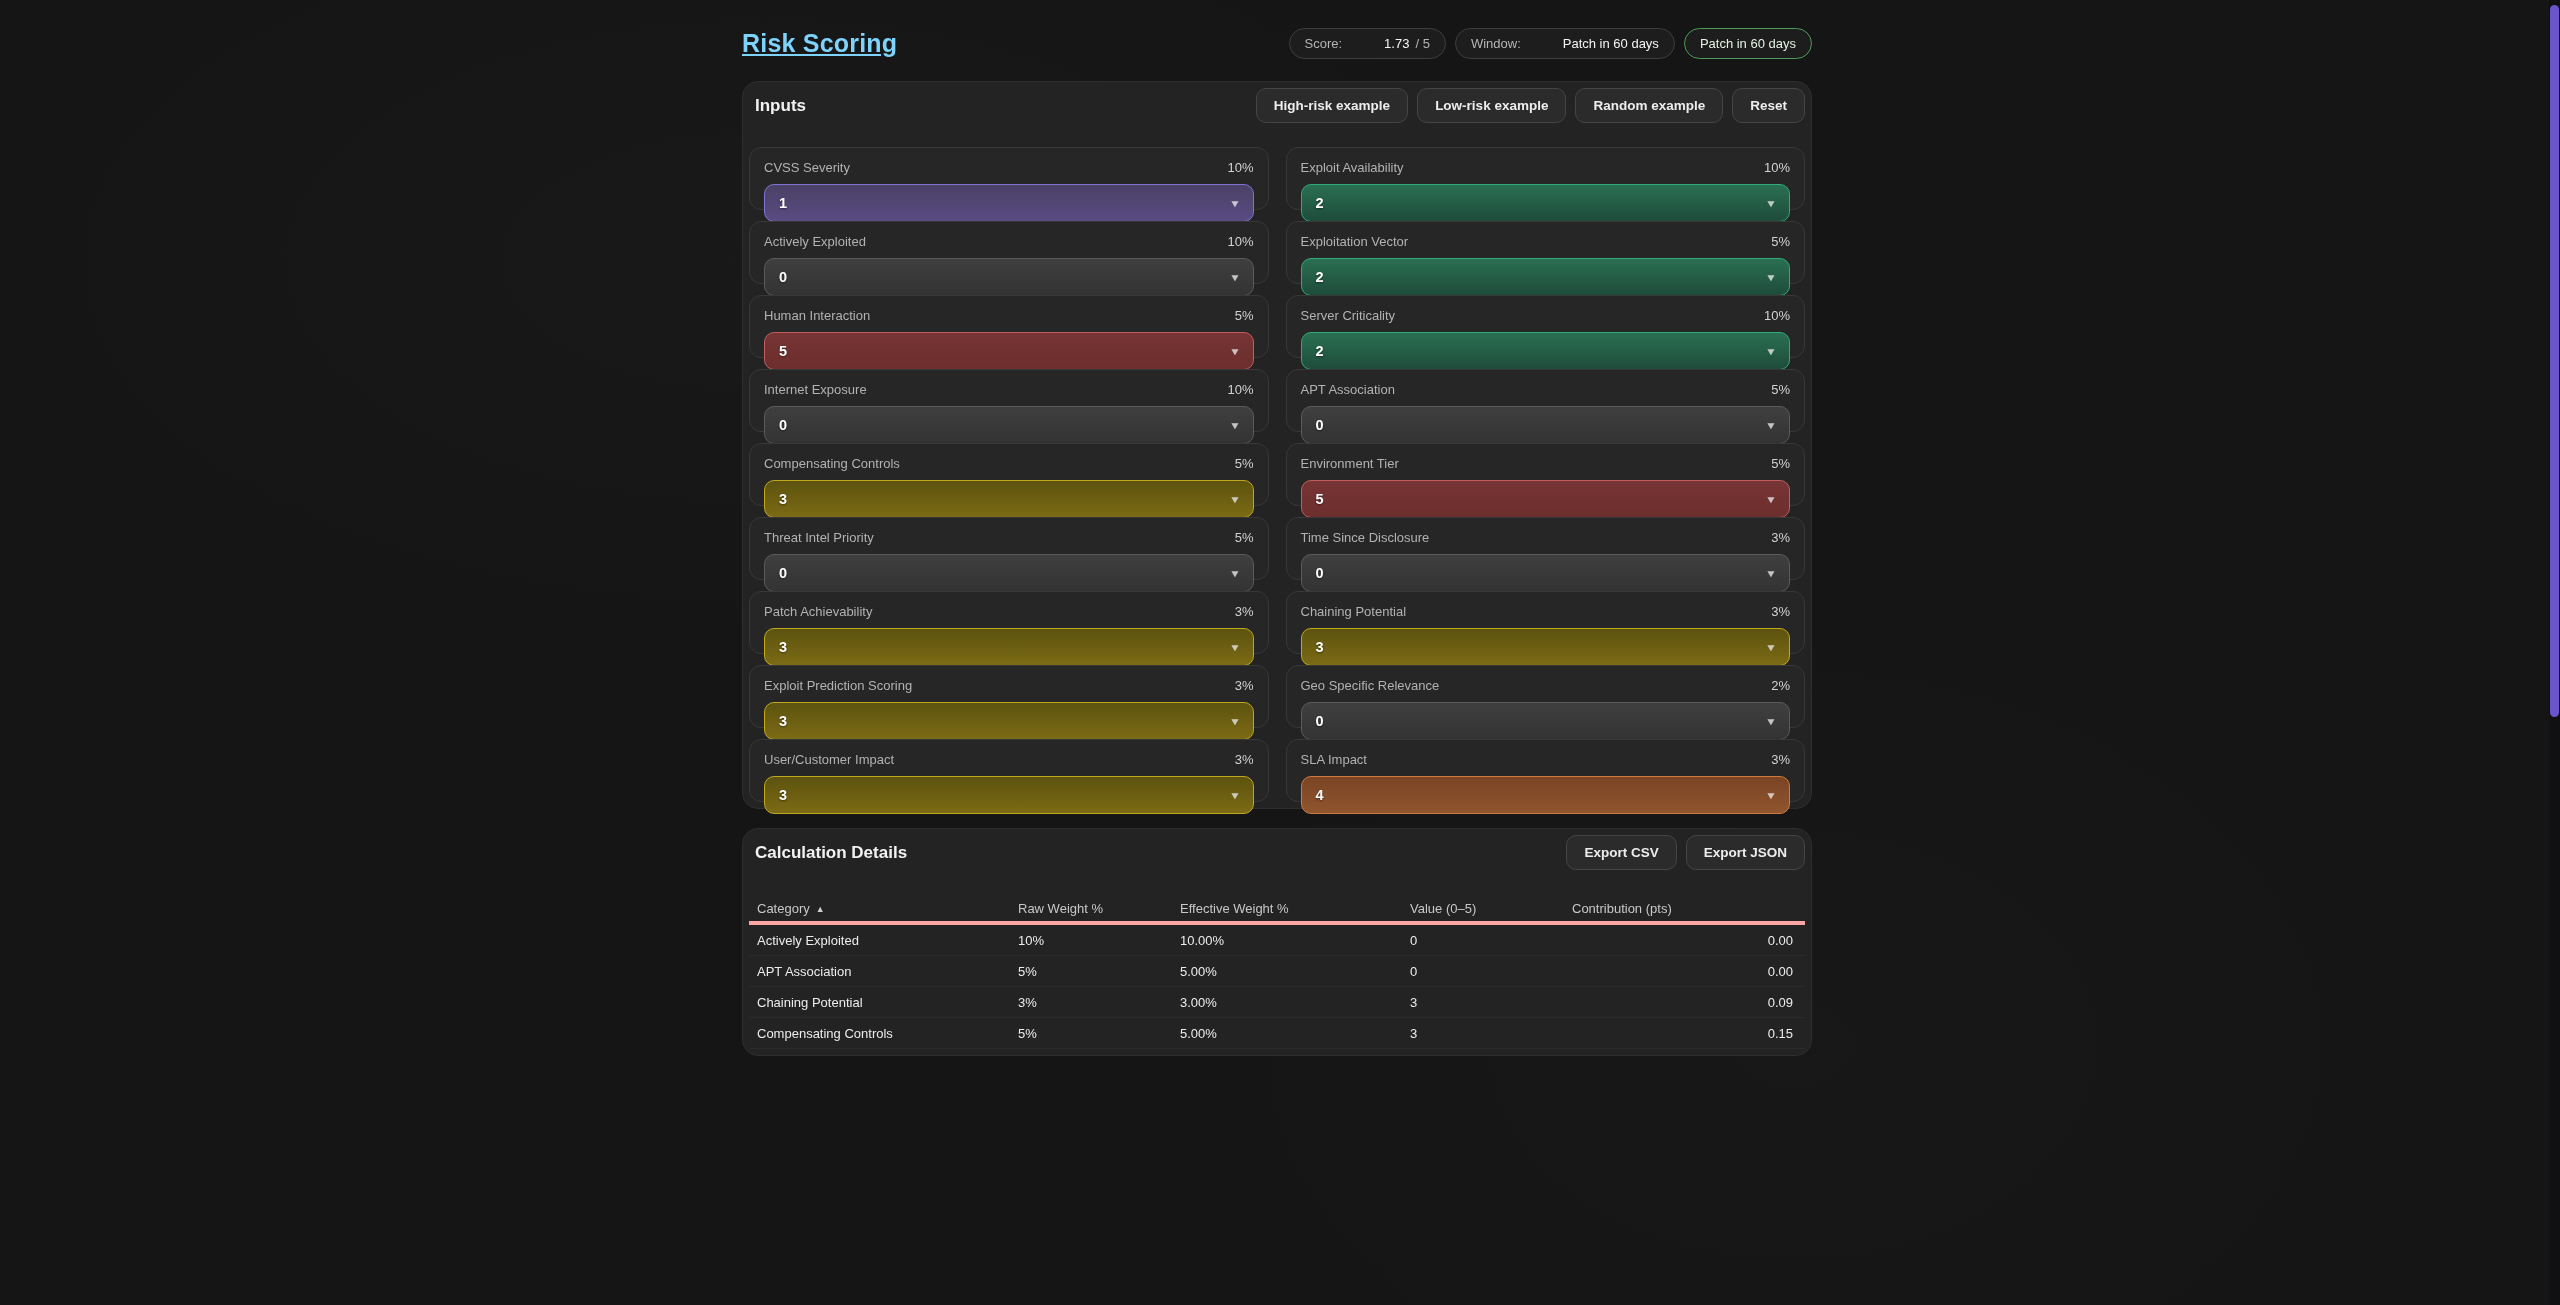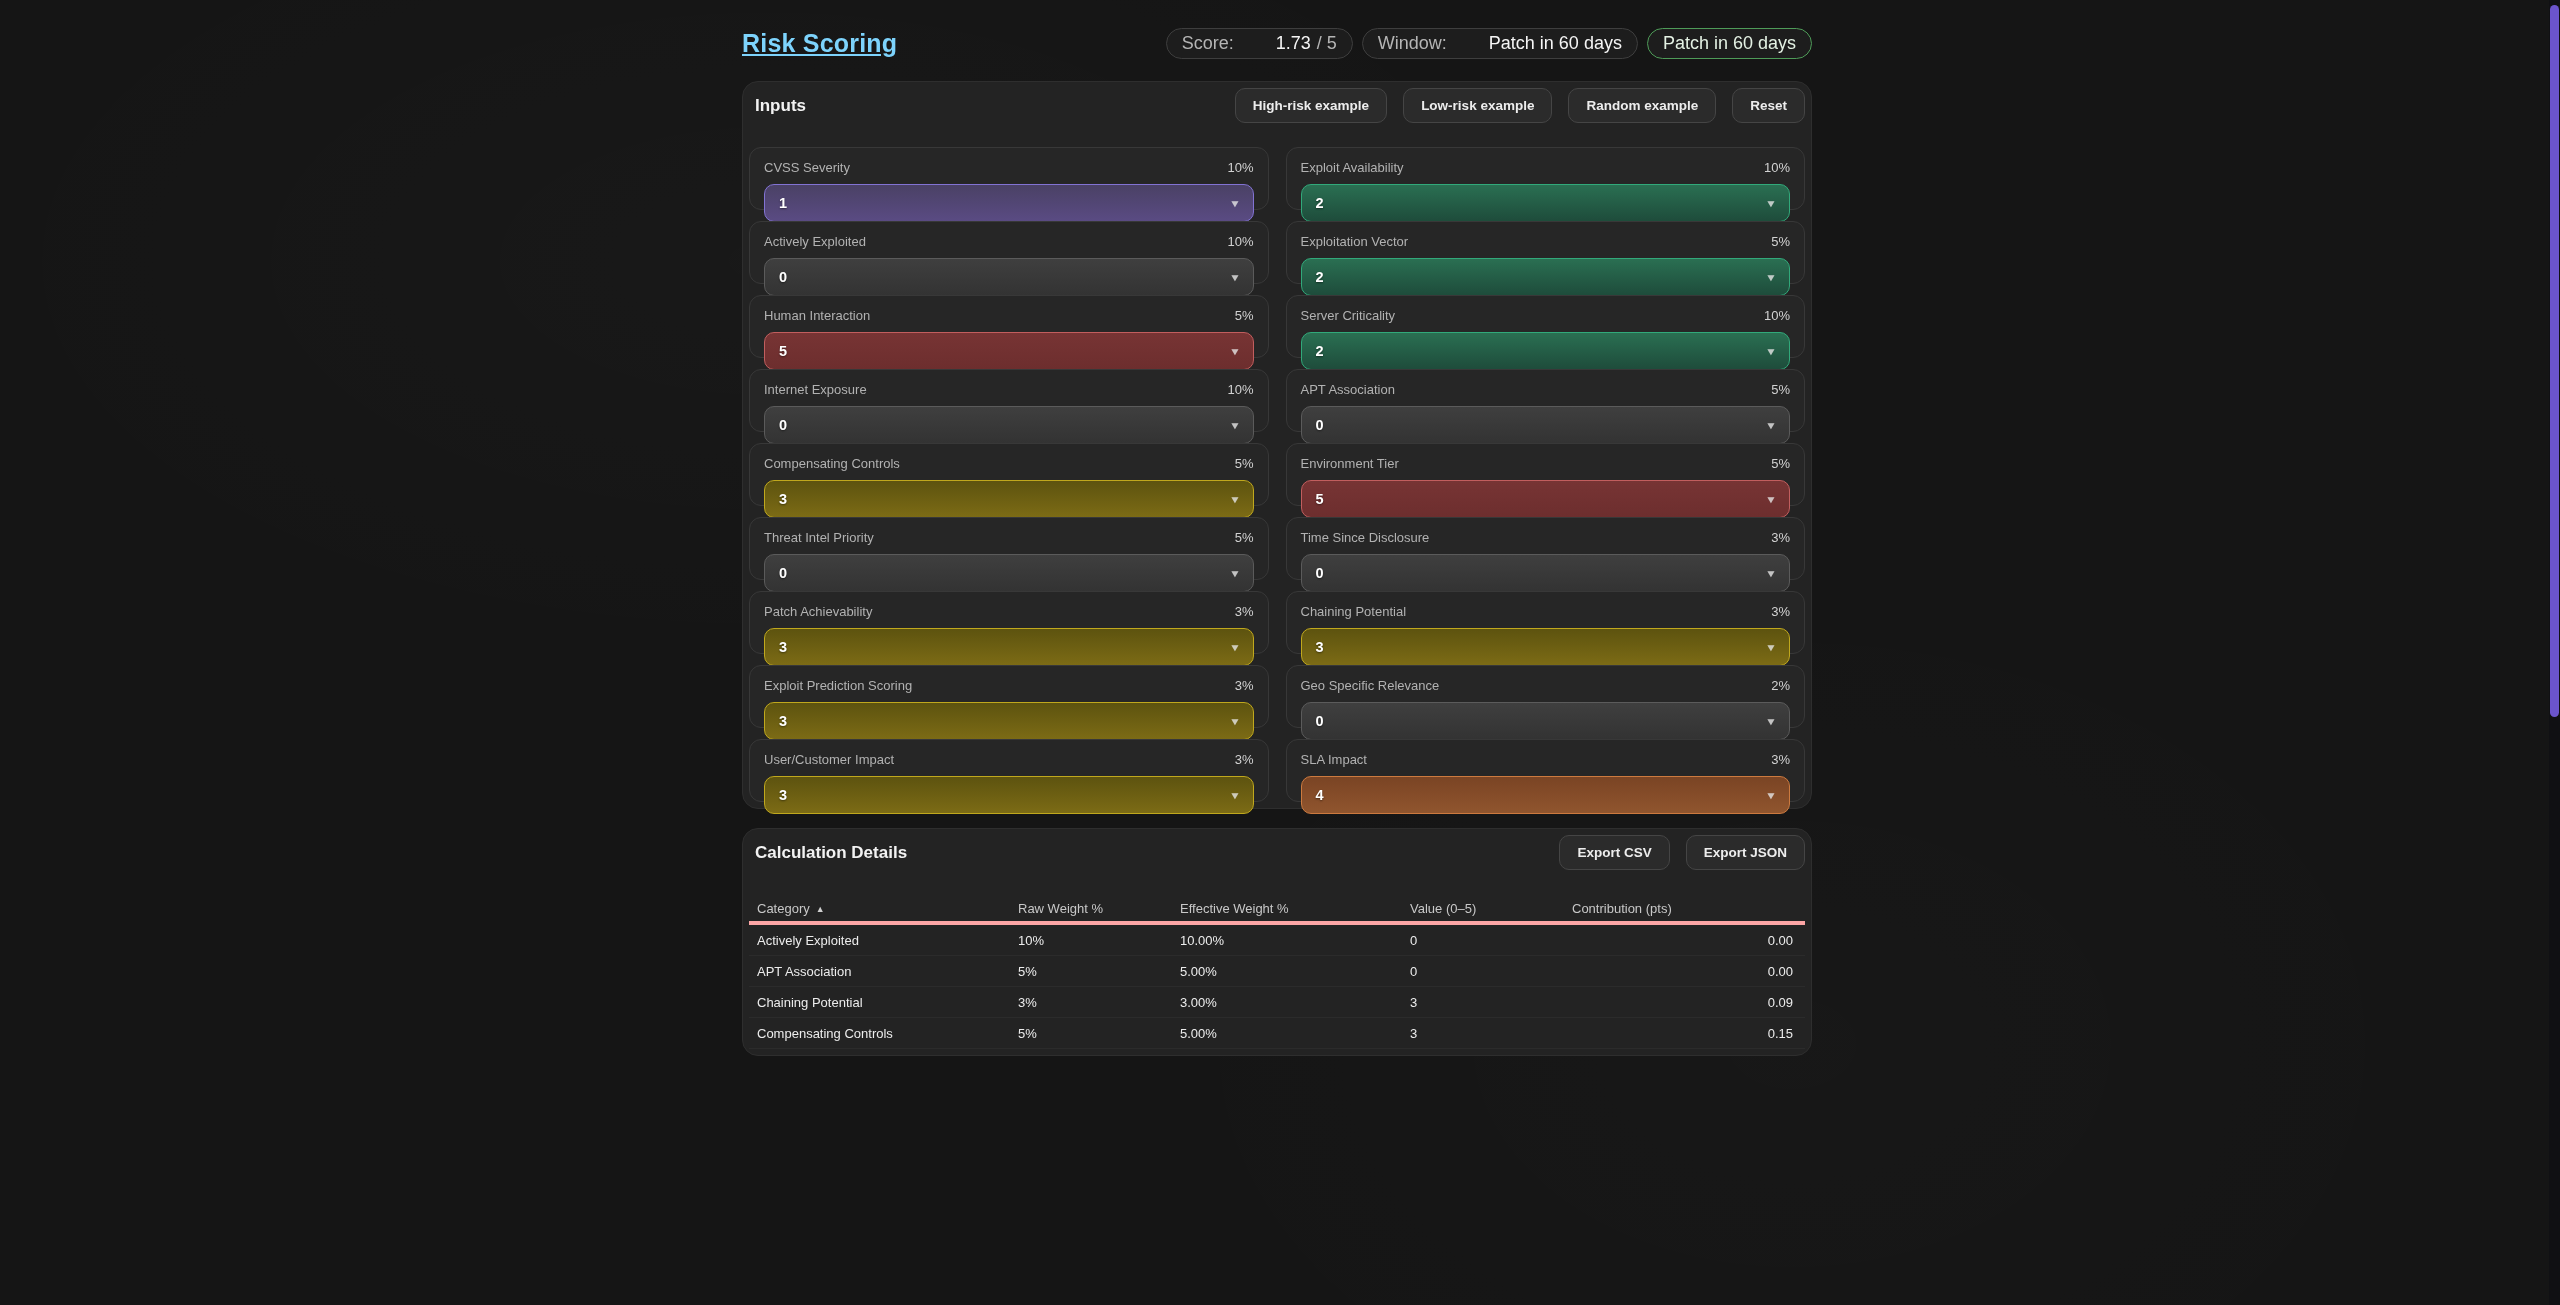--- a/index.html
+++ b/index.html
@@ -22,33 +22,33 @@
   .content { position:relative; margin-left:742px; width:1070px; }
 
   
   .topbar { display:flex; justify-content:space-between; align-items:center; padding-top:24px; height:62px; }
   .page-title { font-size:25px; font-weight:700; color:#7dd3fc; letter-spacing:0.2px;text-decoration:underline; }
   .pills { display:flex; gap:9px; align-items:center; }
   .pill {
     height:31px; padding:8px 15px; border-radius:999px;
     border:1px solid #3e3e3e; background:#1d1d1d;
     display:flex; align-items:center; gap:6px;
-    font-size:18px; color:#b5b5b5; white-space:nowrap;
+    font-size:13px; color:#b5b5b5; white-space:nowrap;
   }
   .pill b { color:#f5f5f5; font-weight:400;margin-left:36px; }
   .pill.badge { border-color:#4e9b58; color:#e4f2e4; }
 
   
   .panel {
     margin-top:19px; background:#232323;
     border:1px solid #2e2e2e; border-radius:16px; padding:6px;
   }
   .panel-header { display:flex; justify-content:space-between; align-items:center; }
   .panel-title { font-size:17px; font-weight:700; color:#f2f2f2; padding-left:6px; }
-  .btn-row { display:flex; gap:16px; }
+  .btn-row { display:flex; gap:9px; }
   .btn {
     height:35px; padding:0 17px; border-radius:10px;
     background:#2b2b2b; border:1px solid #454545;
     color:#ededed; font-size:13.5px; font-weight:700;
     font-family:"Liberation Sans", sans-serif;
     display:flex; align-items:center; cursor:pointer; white-space:nowrap;
   }
 
   
   .grid { margin-top:24px; display:grid; grid-template-columns:1fr 1fr; column-gap:17px; row-gap:11px; }

